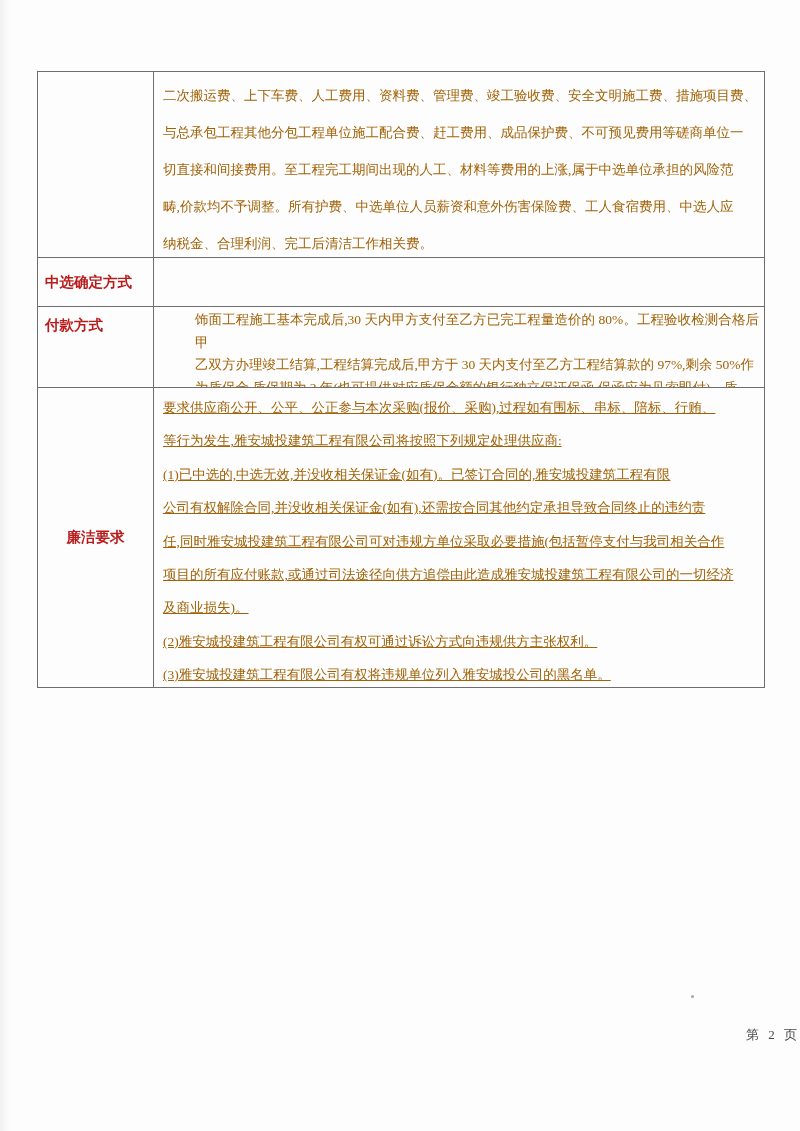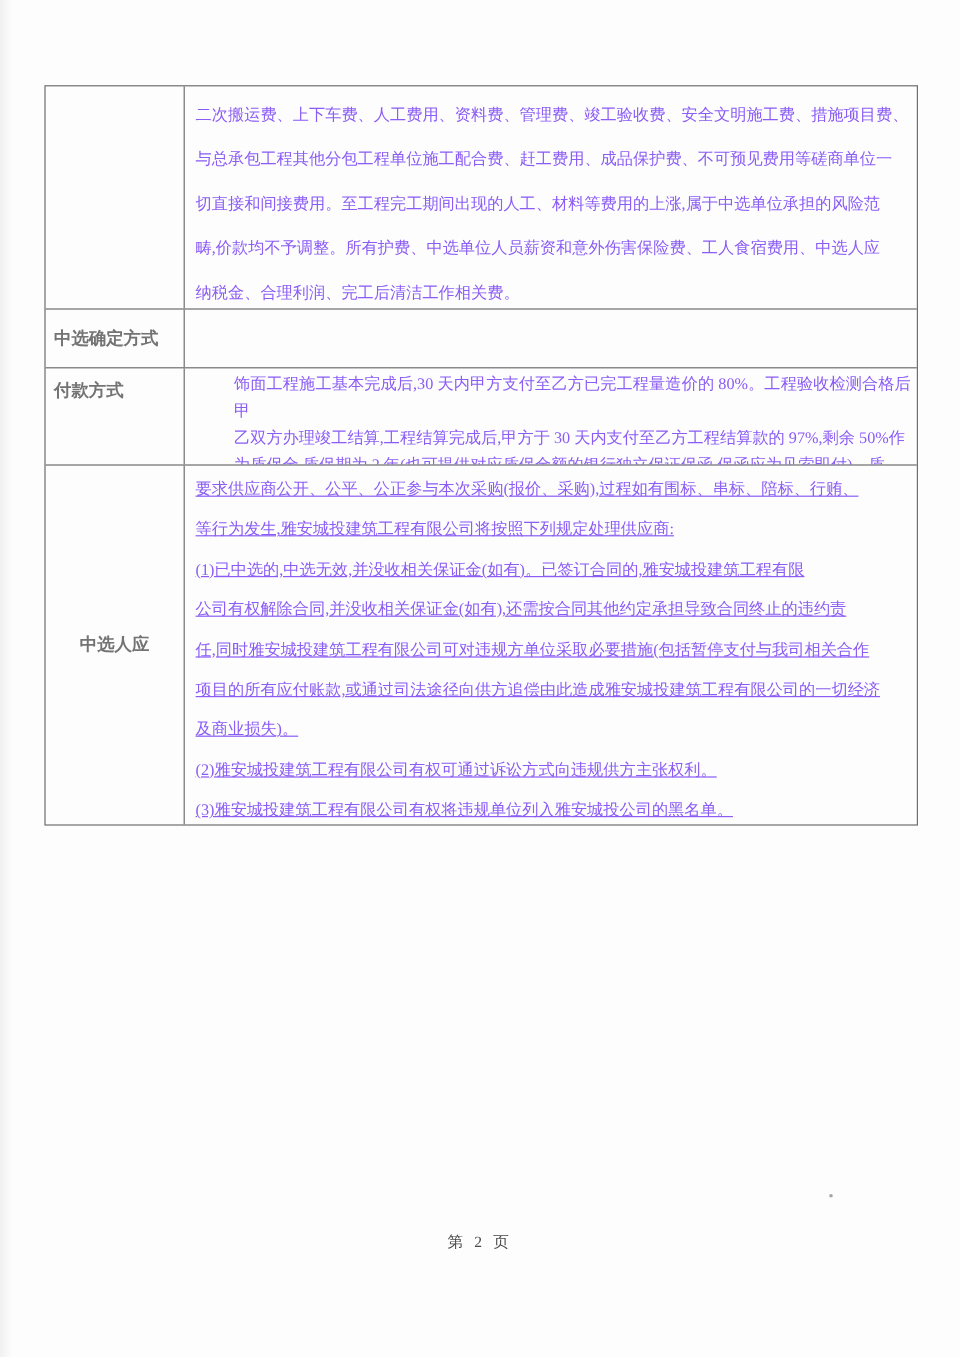--- a/index.html
+++ b/index.html
@@ -48,47 +48,47 @@
   .r1 { height: 186px; }
   .r2 { height: 49px; }
   .r3 { height: 81px; gap: 32px; }
   .r4 { height: 299px; }
   .cell-label {
     width: 116px;
     min-width: 116px;
     border-right: 1px solid #6e6e6e;
     box-sizing: border-box;
     font-weight: bold;
-    color: #737373;
+    color: #b91c1c;
     font-size: 14.5px;
     padding: 6px 5px 0 7px;
   }
   .r2 .cell-label { display: flex; align-items: center; padding-top: 0; }
   .r3 .cell-label { padding-top: 9px; }
   .r4 .cell-label { display: flex; align-items: center; justify-content: center; padding: 0; }
   .cell-content {
     flex: 1;
-    color: #8b5cf6;
+    color: #a16207;
     font-size: 13.5px;
     white-space: pre-line;
     padding: 0 5px 0 9px;
     box-sizing: border-box;
     overflow: hidden;
     text-align: justify;
   }
   .r1 .cell-content { line-height: 37px; padding-top: 5px; }
   .r2 .cell-content { line-height: 22px; padding-top: 3px; }
   .r3 .cell-content { line-height: 22.5px; padding-top: 2px; }
   .r4 .cell-content { line-height: 33.4px; padding-top: 3px; text-decoration: underline; }
   .page-footer {
     position: absolute;
     top: 1026px;
     left: 0;
     width: 100%;
-    text-align: center;
+    text-align: right;
     font-size: 13px;
     color: #4a4a4a;
     letter-spacing: 3px;
   }
   .scan-speck {
     position: absolute;
     left: 691px;
     top: 995px;
     width: 3px;
     height: 3px;
@@ -118,21 +118,21 @@
 
     <div class="t-row r3">
       <div class="cell-label">付款方式</div>
       <div class="cell-content">饰面工程施工基本完成后,30 天内甲方支付至乙方已完工程量造价的 80%。工程验收检测合格后甲
 乙双方办理竣工结算,工程结算完成后,甲方于 30 天内支付至乙方工程结算款的 97%,剩余 50%作
 为质保金,质保期为 2 年(也可提供对应质保金额的银行独立保证保函,保函应为见索即付)。质
 保期届满后,乙方应自行提供质保金退还申请资料。</div>
     </div>
 
     <div class="t-row r4">
-      <div class="cell-label">中选人应</div>
+      <div class="cell-label">廉洁要求</div>
       <div class="cell-content">要求供应商公开、公平、公正参与本次采购(报价、采购),过程如有围标、串标、陪标、行贿、
 等行为发生,雅安城投建筑工程有限公司将按照下列规定处理供应商:
 (1)已中选的,中选无效,并没收相关保证金(如有)。已签订合同的,雅安城投建筑工程有限
 公司有权解除合同,并没收相关保证金(如有),还需按合同其他约定承担导致合同终止的违约责
 任,同时雅安城投建筑工程有限公司可对违规方单位采取必要措施(包括暂停支付与我司相关合作
 项目的所有应付账款,或通过司法途径向供方追偿由此造成雅安城投建筑工程有限公司的一切经济
 及商业损失)。
 (2)雅安城投建筑工程有限公司有权可通过诉讼方式向违规供方主张权利。
 (3)雅安城投建筑工程有限公司有权将违规单位列入雅安城投公司的黑名单。</div>
     </div>

